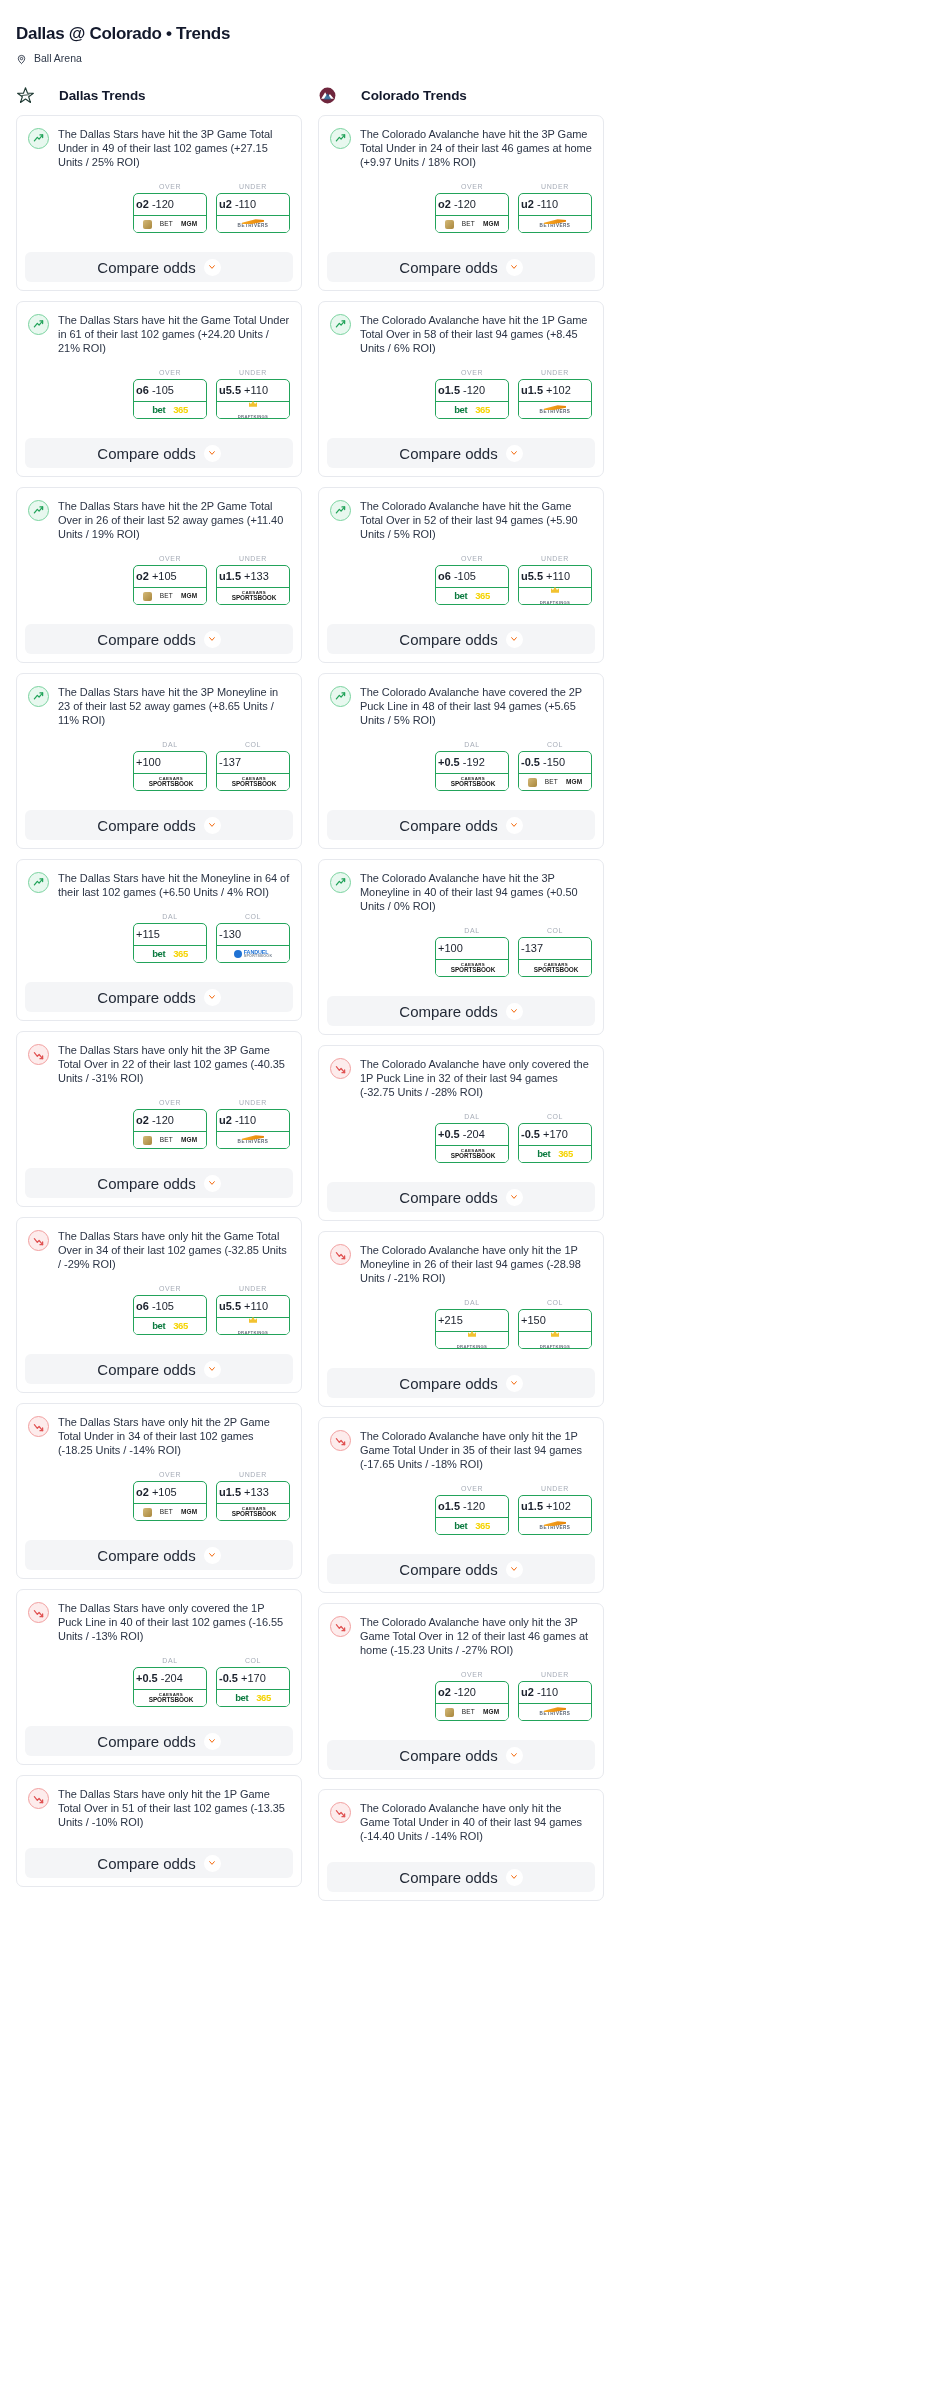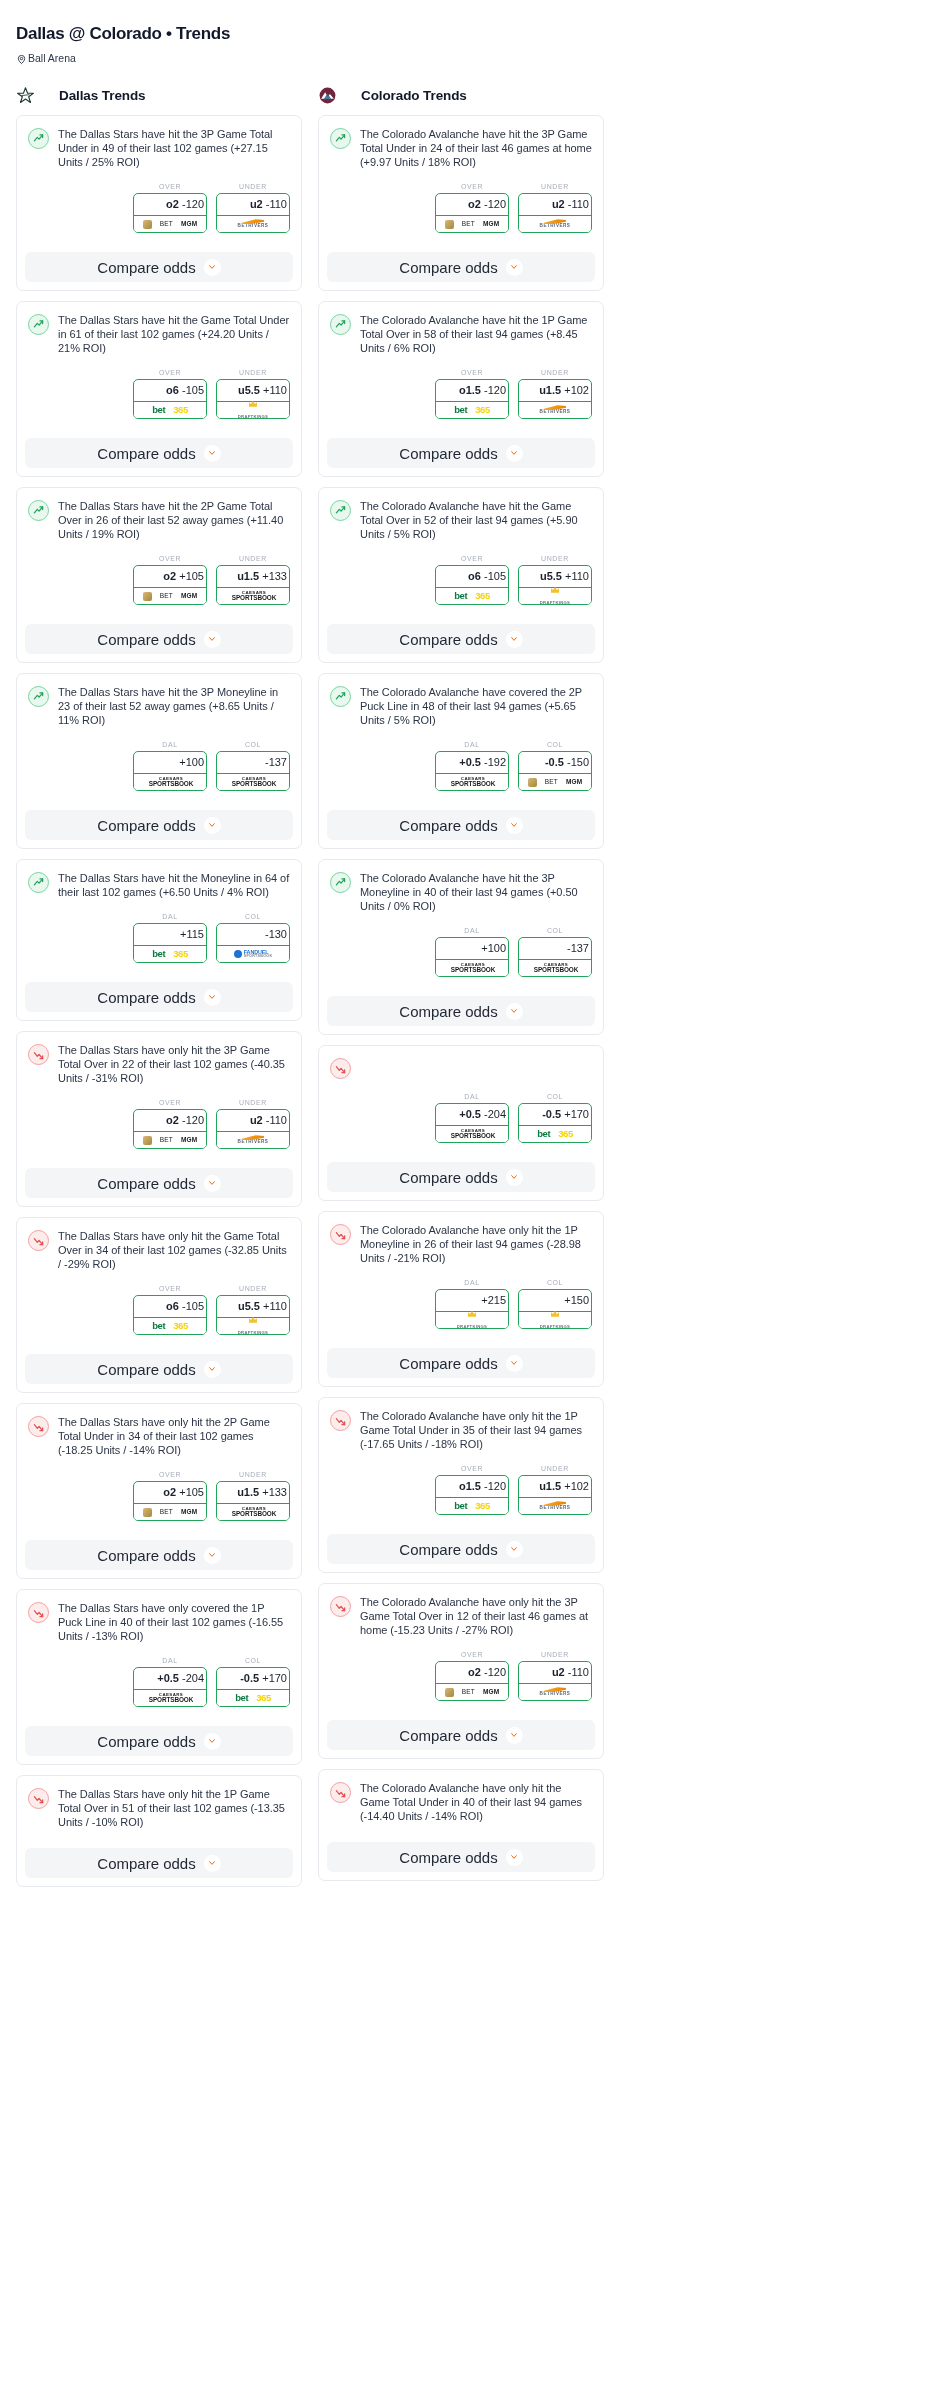--- a/index.html
+++ b/index.html
@@ -16,21 +16,21 @@
   .page-title {
     font-size: 17px;
     font-weight: bold;
     letter-spacing: -0.3px;
     color: #12182b;
     padding: 2px 8px 0 8px;
   }
   .venue-row {
     display: flex;
     align-items: flex-end;
-    gap: 1px;
+    gap: 7px;
     padding: 7px 8px 0 8px;
   }
   .venue-row .pin { width: 11px; height: 13px; flex: none; color: #2d3748; }
   .venue-text { font-size: 10.5px; color: #2d3748; }
 
   
   .columns { display: flex; gap: 16px; margin-top: 22px; padding: 0 8px; }
   .column { width: 294px; }
 
   .col-head {
@@ -90,21 +90,21 @@
     margin-bottom: 3px;
     text-transform: uppercase;
   }
   .odds-box {
     border: 1px solid #22a35a;
     border-radius: 5px;
     overflow: hidden;
     background: #fff;
   }
   .odds-price {
-    text-align: right;
+    text-align: left;
     padding: 4px 2px 5px 2px;
     font-size: 11px;
     color: #1a202c;
     white-space: nowrap;
   }
   .odds-price .pt { font-weight: bold; }
   .odds-book {
     border-top: 1px solid #22a35a;
     height: 17px;
     display: flex; align-items: center; justify-content: center;
@@ -890,20 +890,21 @@
         </div>
         <div class="card">
           <div class="card-body">
             <div class="trend-row">
               <span class="trend-badge down">
                 <svg viewBox="0 0 22 22">
                   <path d="M4 8 L9 14 L12 11 L18 18" stroke="#e05252" stroke-width="2.1" fill="none" stroke-linecap="round" stroke-linejoin="round"></path>
                   <path d="M13.5 18 H18 V13.5" stroke="#e05252" stroke-width="2.1" fill="none" stroke-linecap="round" stroke-linejoin="round"></path>
                 </svg>
               </span>
+              <span class="trend-text">The Colorado Avalanche have only covered the 1P Puck Line in 32 of their last 94 games (-32.75 Units / -28% ROI)</span>
             </div>
             <div class="odds-area">
               <div class="odds-col">
                 <div class="odds-label">DAL</div>
                 <div class="odds-box">
                   <div class="odds-price"><span class="pt">+0.5</span> -204</div>
                   <div class="odds-book">
                     <span class="bk bk-caesars-wrap">
                       <span class="crown"></span>
                       <span class="bk-caesars">

